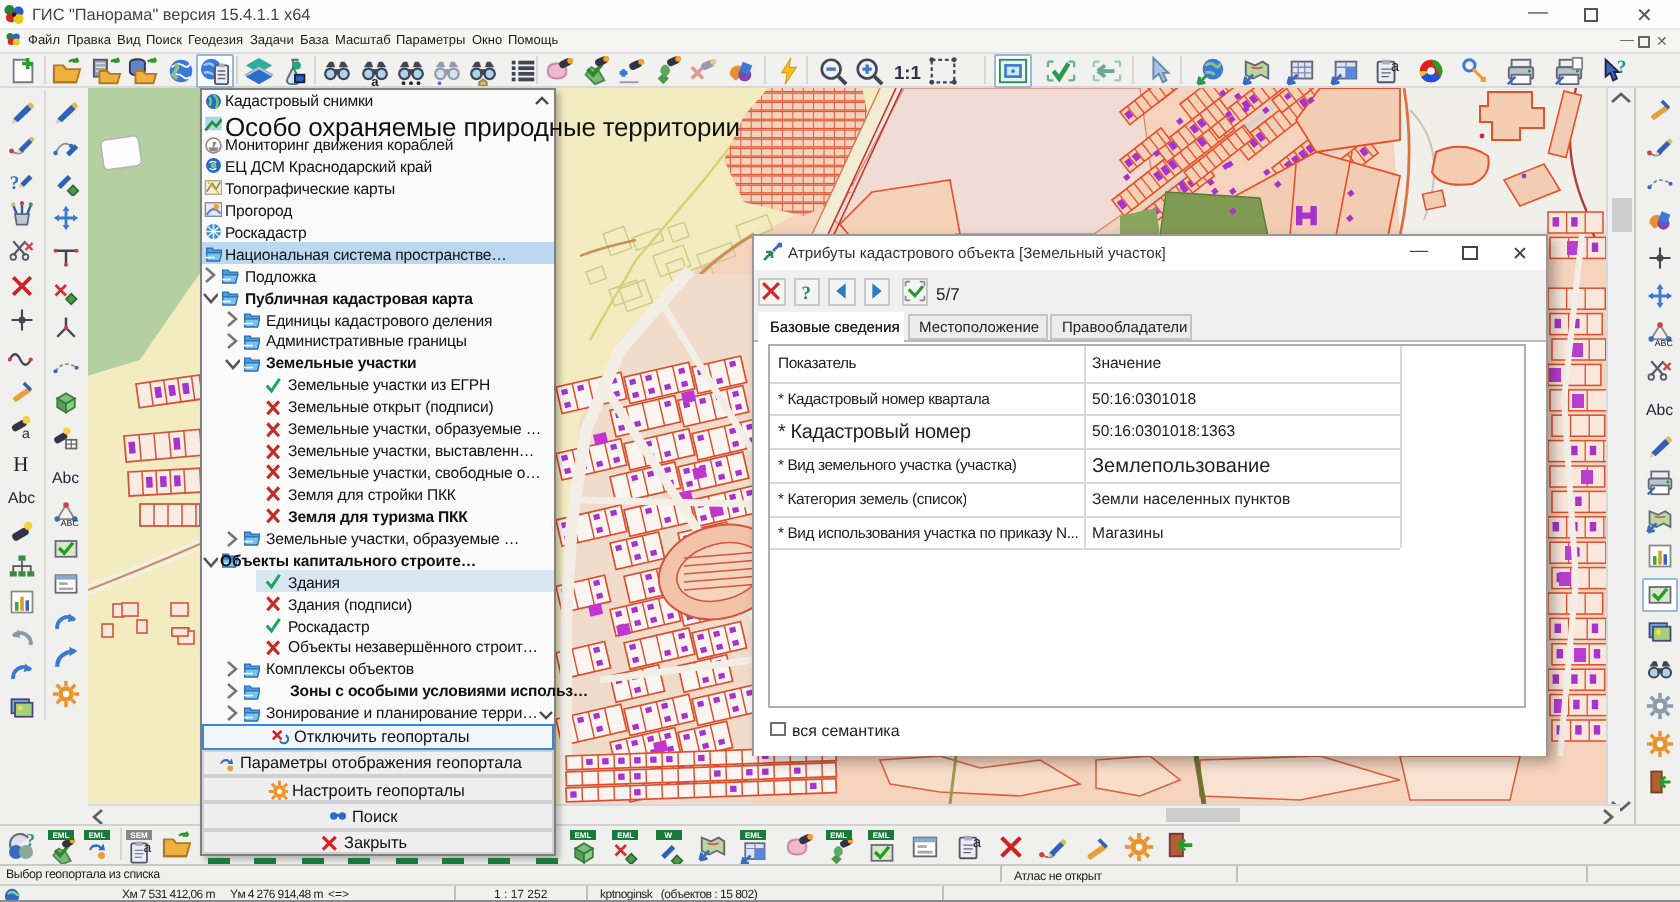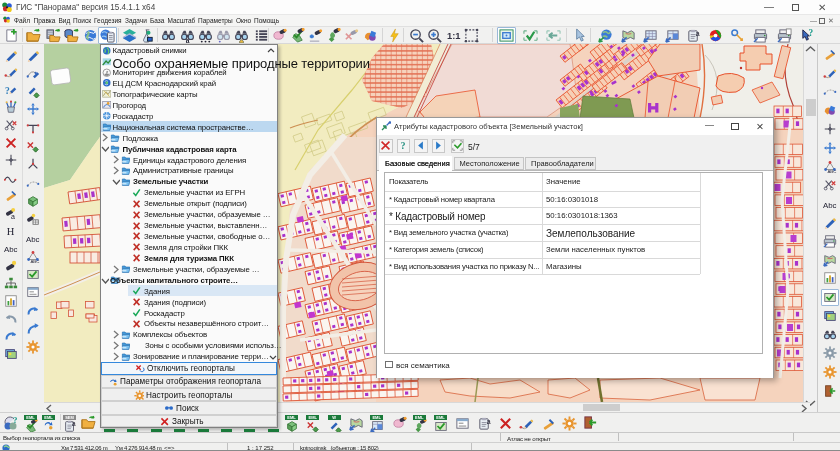--- a/index.html
+++ b/index.html
@@ -2117,21 +2117,21 @@
       </svg></div>
 <div class="txt" style="left:133px;top:330.4px;font-size:7.8px;font-weight:normal;color:#111;letter-spacing:-0.1px;z-index:22;">Комплексы объектов</div>
 <div class="abs" style="left:111.5px;top:341.1px;z-index:22;"><svg width="8" height="9" viewBox="0 0 8 9">
         <path d="M2 1 L6 4.5 L2 8" stroke="#777" stroke-width="1.3" fill="none"></path>
       </svg></div>
 <div class="abs" style="left:120.5px;top:340.7px;z-index:22;"><svg width="9.5" height="9.5" viewBox="0 0 14 14">
         <path d="M2 3 h4 l1 1.5 h6 v2 h-11z" fill="#4aa0e0" stroke="#2a70b0"></path>
         <path d="M2 6.5 h11 l-1.5 6 H2z" fill="#7ac0f0" stroke="#2a70b0"></path>
         <path d="M1 10 h7" stroke="#fff" stroke-width="1.2"></path>
       </svg></div>
-<div class="txt" style="left:133px;top:341.3px;font-size:7.8px;font-weight:normal;color:#111;letter-spacing:-0.1px;z-index:22;padding-left:12px;">Зоны с особыми условиями использ…</div>
+<div class="txt" style="left:133px;top:341.3px;font-size:7.8px;font-weight:bold;color:#111;letter-spacing:-0.1px;z-index:22;padding-left:12px;">Зоны с особыми условиями использ…</div>
 <div class="abs" style="left:111.5px;top:352.0px;z-index:22;"><svg width="8" height="9" viewBox="0 0 8 9">
         <path d="M2 1 L6 4.5 L2 8" stroke="#777" stroke-width="1.3" fill="none"></path>
       </svg></div>
 <div class="abs" style="left:120.5px;top:351.6px;z-index:22;"><svg width="9.5" height="9.5" viewBox="0 0 14 14">
         <path d="M2 3 h4 l1 1.5 h6 v2 h-11z" fill="#4aa0e0" stroke="#2a70b0"></path>
         <path d="M2 6.5 h11 l-1.5 6 H2z" fill="#7ac0f0" stroke="#2a70b0"></path>
         <path d="M1 10 h7" stroke="#fff" stroke-width="1.2"></path>
       </svg></div>
 <div class="txt" style="left:133px;top:352.2px;font-size:7.8px;font-weight:normal;color:#111;letter-spacing:-0.1px;z-index:22;text-align:right;">Зонирование и планирование терри…</div>
 <div class="abs" style="left:267px;top:45.5px;z-index:22;"><svg width="8" height="5" viewBox="0 0 8 5">

